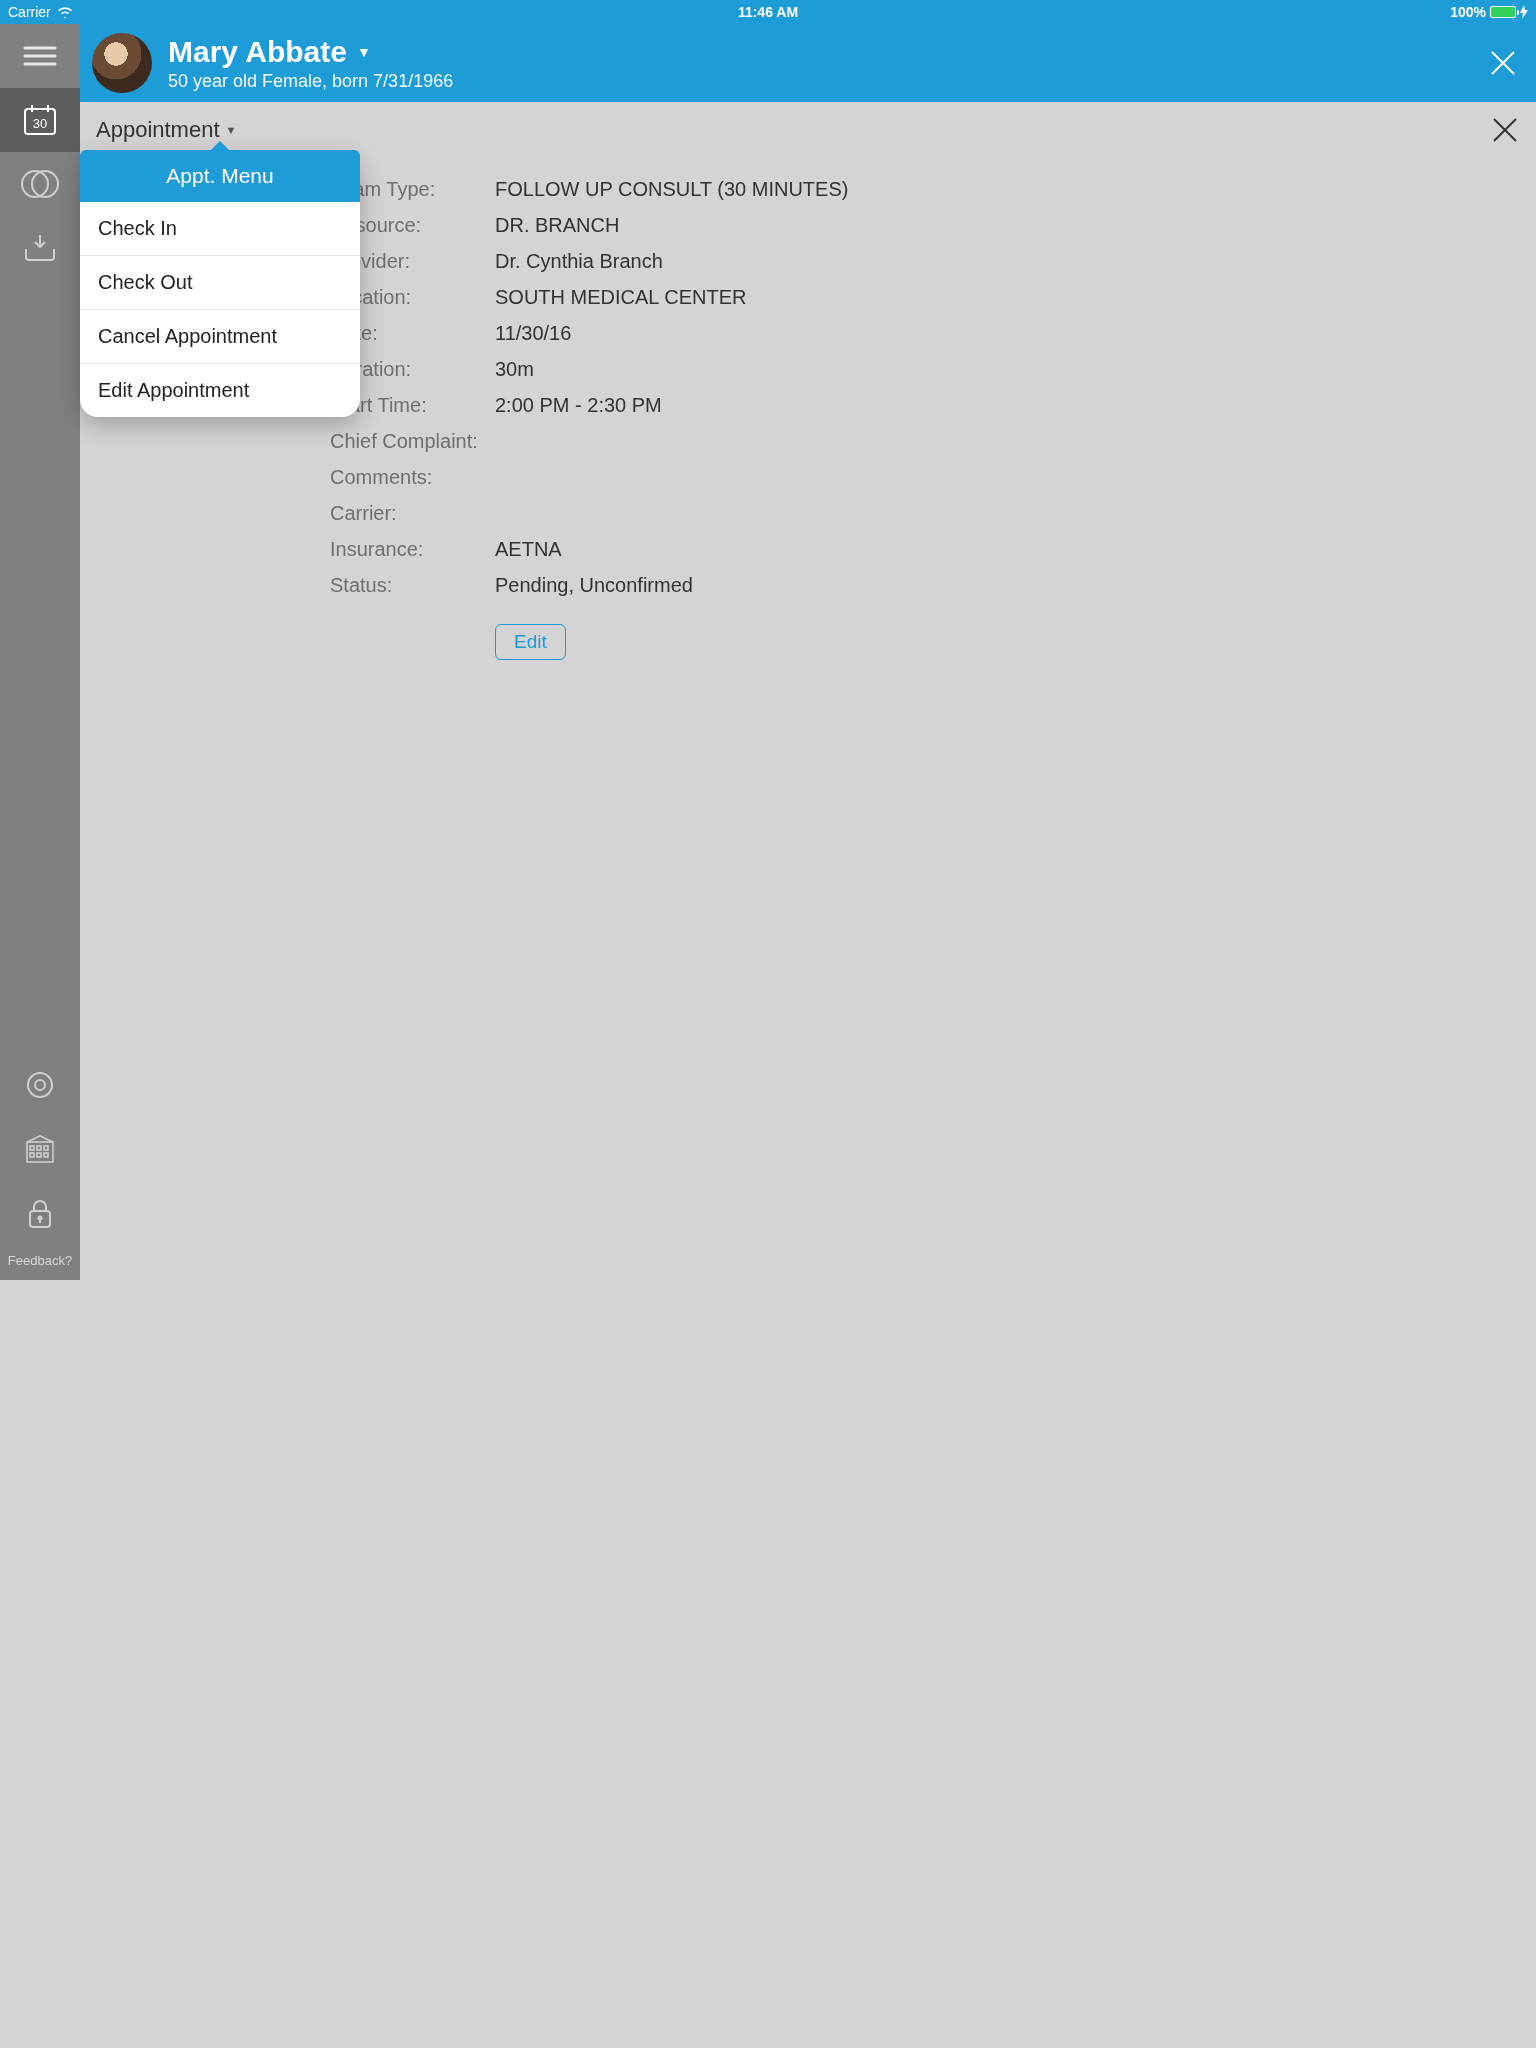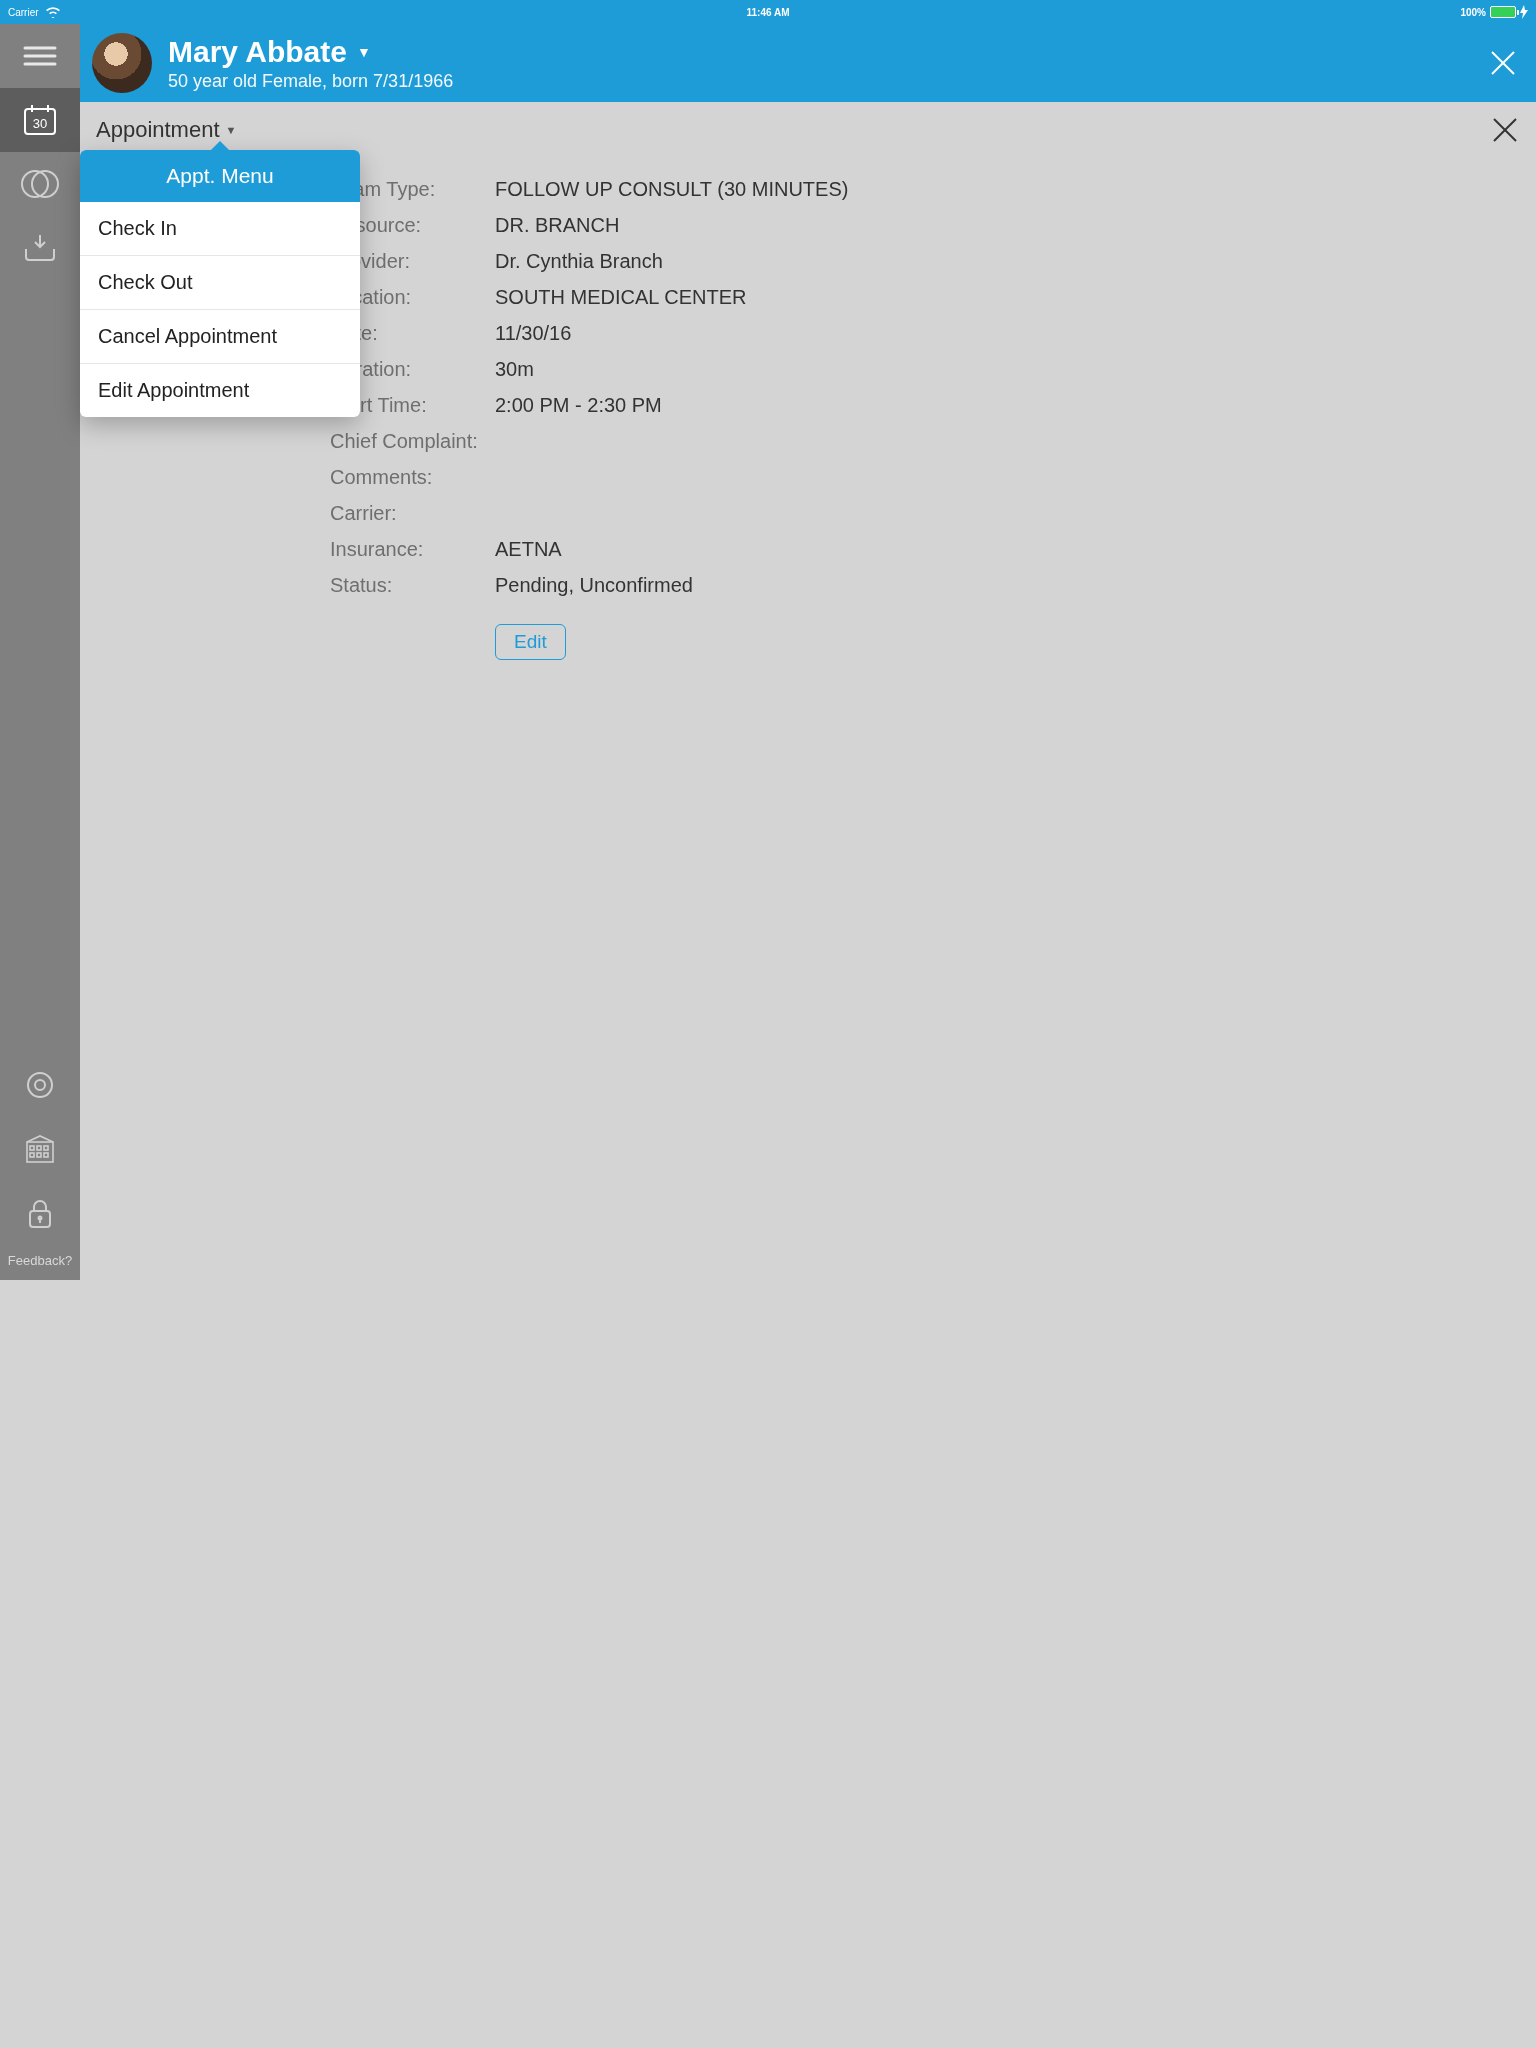--- a/index.html
+++ b/index.html
@@ -1,21 +1,21 @@
 <!DOCTYPE html>
 <html><head>
 <meta charset="utf-8">
 <style>
   * { margin: 0; padding: 0; box-sizing: border-box; }
   html, body { width: 960px; height: 1280px; font-family: -apple-system, "Helvetica Neue", Helvetica, Arial, sans-serif; overflow: hidden; background: #d4d4d4; }
 
   
   .status-bar {
     position: absolute; top: 0; left: 0; right: 0; height: 24px;
-    background: #1d9cd8; color: #fff; font-size: 10px; font-weight: 500;
+    background: #1d9cd8; color: #fff; font-size: 14px; font-weight: 500;
     display: flex; align-items: center; padding: 0 8px;
   }
   .status-left { display: flex; align-items: center; gap: 6px; }
   .status-center { position: absolute; left: 50%; transform: translateX(-50%); font-weight: 600; }
   .status-right { margin-left: auto; display: flex; align-items: center; gap: 4px; font-weight: 600; }
   .battery { width: 26px; height: 12px; border: 1px solid #fff; border-radius: 2px; position: relative; background: #33d15a; }
   .battery::after { content: ""; position: absolute; right: -4px; top: 3px; width: 2px; height: 5px; background: #fff; border-radius: 0 1px 1px 0; }
 
   
   .sidebar { position: absolute; top: 0; left: 0; width: 80px; height: 1280px; background: #808080; }
@@ -47,21 +47,21 @@
   
   .content { position: absolute; top: 154px; left: 80px; right: 0; bottom: 0; background: #d4d4d4; padding: 24px 40px 24px 250px; }
   .field-row { display: flex; margin-bottom: 13px; font-size: 20px; }
   .field-label { width: 165px; color: #6f6f6f; }
   .field-value { color: #333; font-weight: 400; }
   .edit-btn { margin-top: 14px; color: #1d9cd8; border: 1.5px solid #1d9cd8; background: transparent; font-size: 19px; padding: 6px 18px; border-radius: 6px; cursor: pointer; }
 
   
   .dropdown {
     position: absolute; top: 150px; left: 80px; width: 280px;
-    background: #fff; border-radius: 6px; box-shadow: 0 8px 24px rgba(0,0,0,.25);
+    background: #fff; border-radius: 18px; box-shadow: 0 8px 24px rgba(0,0,0,.25);
     overflow: visible; z-index: 50;
   }
   .dropdown::before {
     content: ""; position: absolute; top: -9px; left: 130px;
     border-left: 10px solid transparent; border-right: 10px solid transparent;
     border-bottom: 10px solid #1d9cd8;
   }
   .dd-header { background: #1d9cd8; color: #fff; font-size: 21px; text-align: center; padding: 14px 0; border-radius: 6px 6px 0 0; }
   .dd-item { font-size: 20px; color: #222; padding: 15px 18px; border-bottom: 1px solid #e6e6e6; cursor: pointer; }
   .dd-item:last-child { border-bottom: none; }

